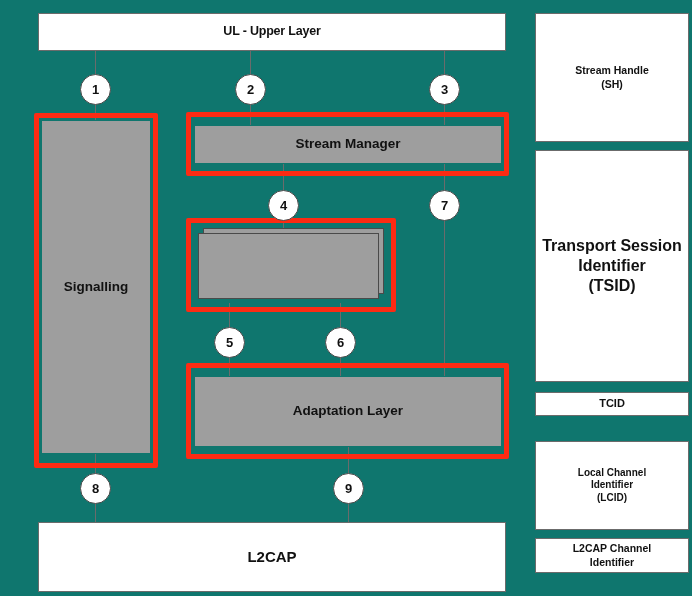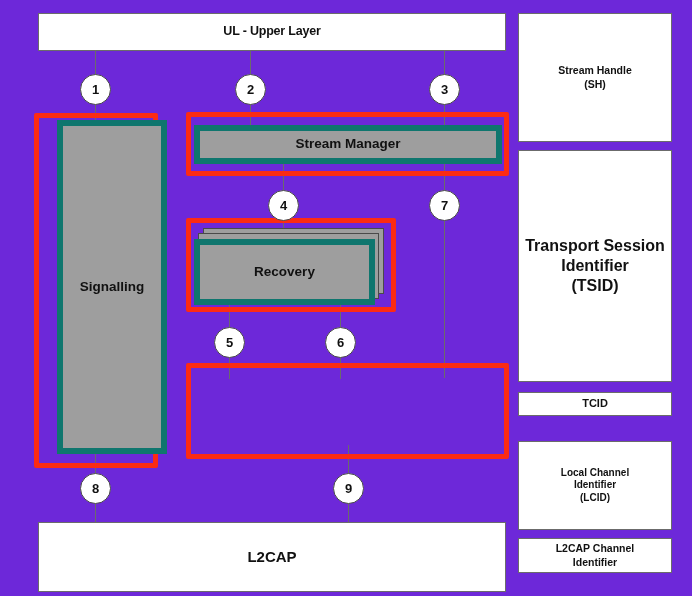--- a/index.html
+++ b/index.html
@@ -7,21 +7,21 @@
     padding: 0;
     background: #ffffff;
   }
   body {
     font-family: "Liberation Sans", sans-serif;
   }
   #canvas {
     position: relative;
     width: 692px;
     height: 596px;
-    background: #6d28d9;
+    background: #0f766e;
     overflow: hidden;
   }
 
   
   .box {
     position: absolute;
     box-sizing: border-box;
     border: 1px solid #6b6b6b;
     display: flex;
     align-items: center;
@@ -29,21 +29,21 @@
     text-align: center;
     font-weight: bold;
     color: #111111;
     line-height: 1.25;
   }
   .box-white {
     background: #ffffff;
   }
   .box-gray {
     background: #9e9e9e;
-    border: 6px solid #0f766e;
+    border: 1px solid #0f766e;
   }
   .redframe {
     position: absolute;
     box-sizing: border-box;
     border: 5px solid #fd2b13;
     background: transparent;
     border-radius: 2px;
   }
   .conn {
     position: absolute;
@@ -67,28 +67,29 @@
     z-index: 5;
   }
   .stack-layer {
     position: absolute;
     box-sizing: border-box;
     background: #9e9e9e;
     border: 1px solid #4a4a4a;
   }
   .label-lines {
     white-space: pre-line;
+    margin-left: 17px;
   }
 
   
   #ul-upper-layer   { left: 38px;  top: 13px;  width: 468px; height: 38px;  font-size: 12.5px; letter-spacing: -0.2px; }
   #l2cap-box        { left: 38px;  top: 522px; width: 468px; height: 70px;  font-size: 15px; }
 
   #signalling-frame { left: 34px;  top: 113px; width: 124px; height: 355px; }
-  #signalling-box   { left: 41px;  top: 120px; width: 110px; height: 334px; font-size: 13.5px; margin-left: 16px; }
+  #signalling-box   { left: 41px;  top: 120px; width: 110px; height: 334px; font-size: 13.5px; }
 
   #sm-frame         { left: 186px; top: 112px; width: 323px; height: 64px; }
   #sm-box           { left: 194px; top: 125px; width: 308px; height: 39px; font-size: 13.5px; }
 
   #rec-frame        { left: 186px; top: 218px; width: 210px; height: 94px; }
   #rec-layer3       { left: 203px; top: 228px; width: 181px; height: 66px; }
   #rec-layer2       { left: 198px; top: 233px; width: 181px; height: 66px; }
   #rec-box          { left: 194px; top: 239px; width: 181px; height: 66px; font-size: 13.5px; }
 
   #al-frame         { left: 186px; top: 363px; width: 323px; height: 96px; }
@@ -132,23 +133,23 @@
 
   <div class="redframe" id="signalling-frame"></div>
   <div class="box box-gray" id="signalling-box">Signalling</div>
 
   <div class="redframe" id="sm-frame"></div>
   <div class="box box-gray" id="sm-box">Stream Manager</div>
 
   <div class="redframe" id="rec-frame"></div>
   <div class="stack-layer" id="rec-layer3"></div>
   <div class="stack-layer" id="rec-layer2"></div>
-  <div class="box box-gray" id="rec-box">Recovery</div>
 
   <div class="redframe" id="al-frame"></div>
+  <div class="box box-gray" id="al-box">Adaptation Layer</div>
 
   <div class="box box-white" id="l2cap-box">L2CAP</div>
 
   <div class="circle" style="left:80px;  top:74px;">1</div>
   <div class="circle" style="left:235px; top:74px;">2</div>
   <div class="circle" style="left:429px; top:74px;">3</div>
   <div class="circle" style="left:268px; top:190px;">4</div>
   <div class="circle" style="left:214px; top:327px;">5</div>
   <div class="circle" style="left:325px; top:327px;">6</div>
   <div class="circle" style="left:429px; top:190px;">7</div>

